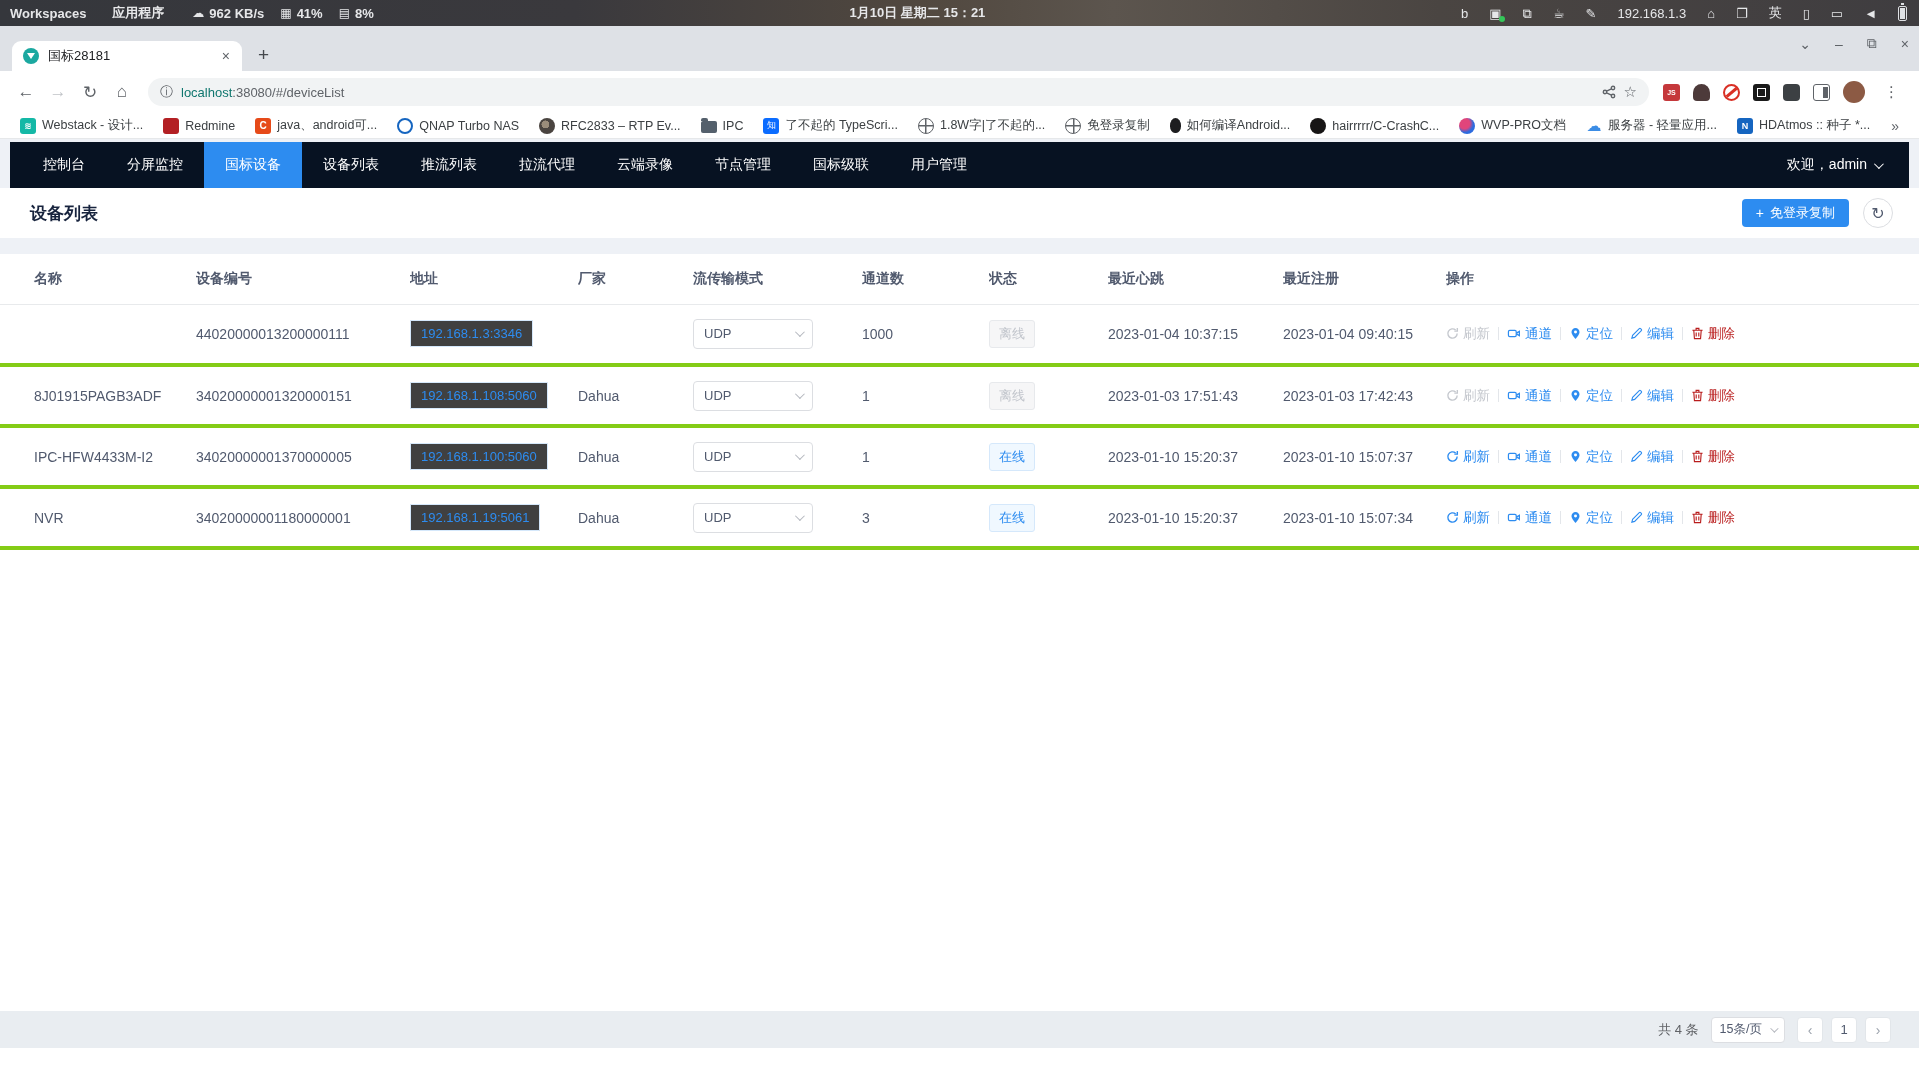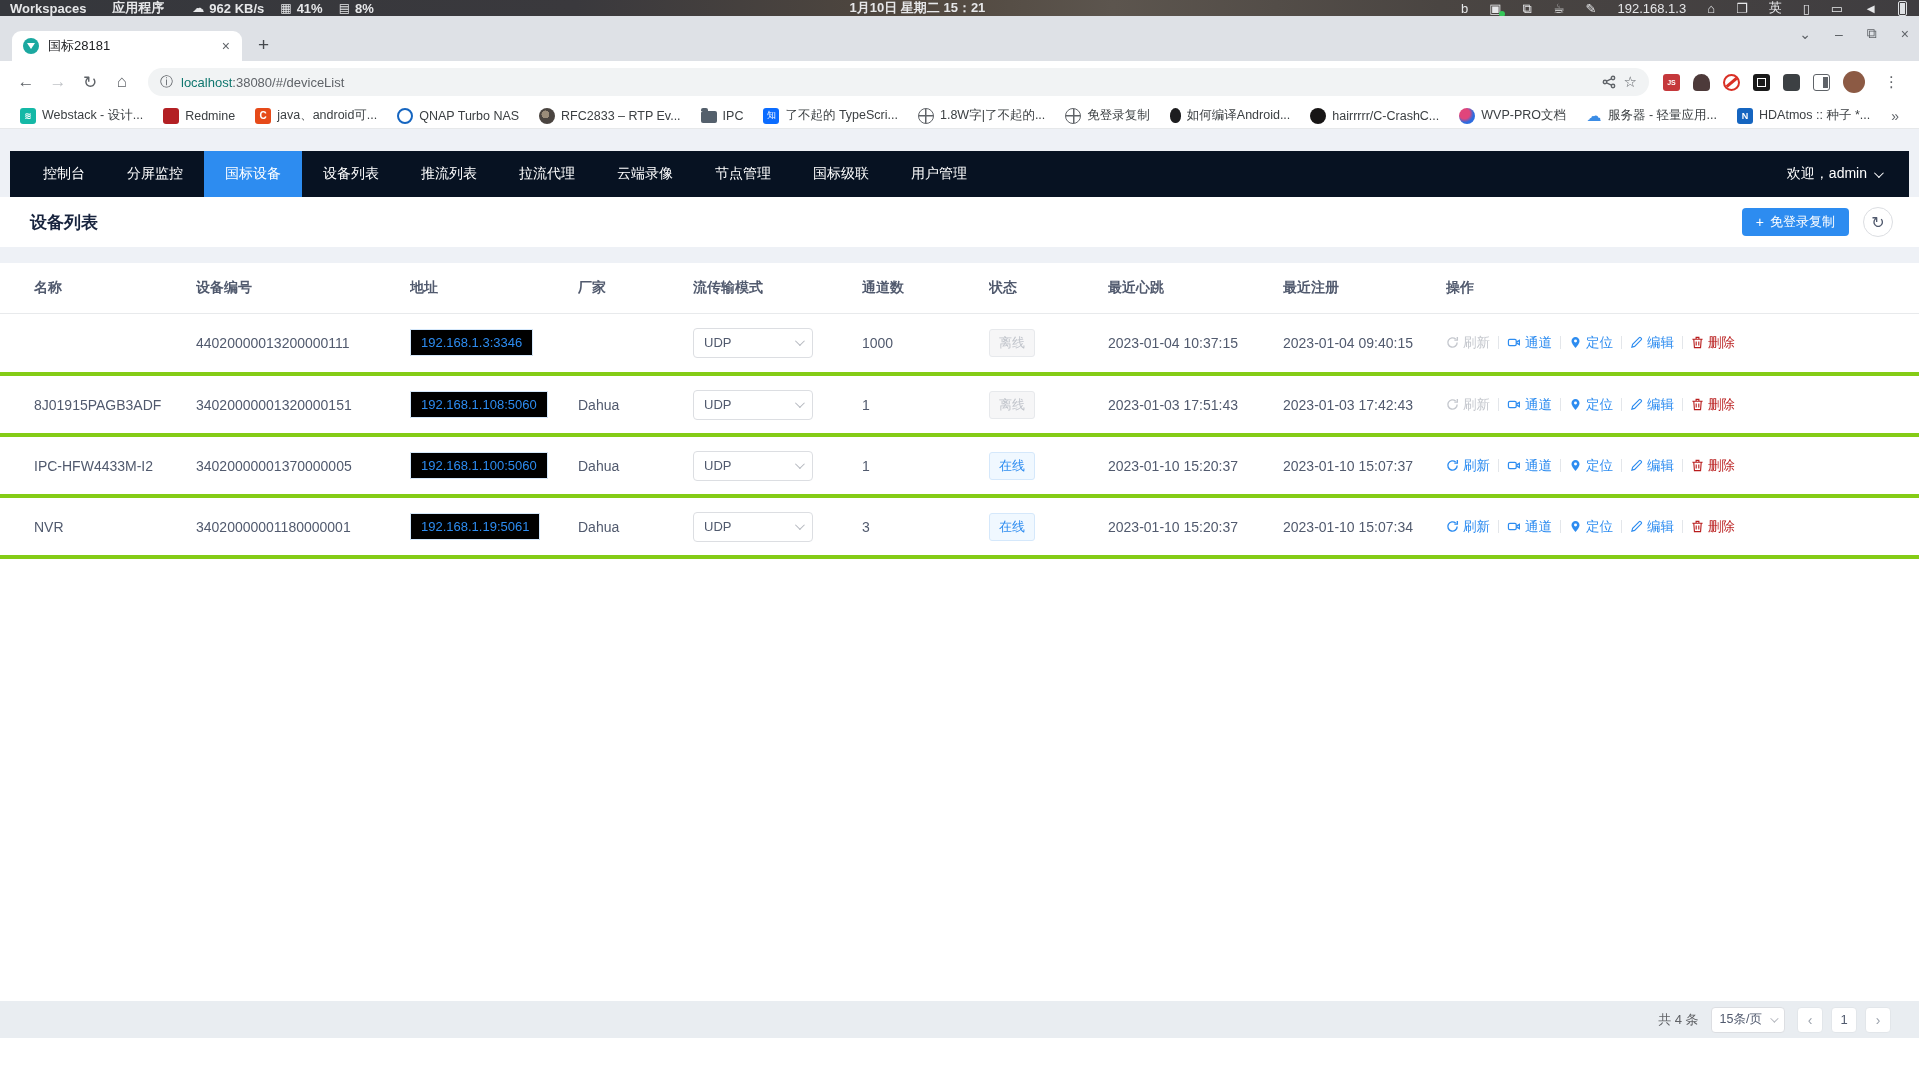--- a/index.html
+++ b/index.html
@@ -1,19 +1,19 @@
 <!DOCTYPE html>
 <html><head>
 <meta charset="utf-8">
 <style>
   * { margin:0; padding:0; box-sizing:border-box; }
   html,body { width:1919px; height:1079px; overflow:hidden; font-family:"Liberation Sans","DejaVu Sans",sans-serif; background:#fff; }
 
   
-  .sysbar { height:16px; display:flex; align-items:center; color:#e6e7e9; font-size:13px; font-weight:700;
+  .sysbar { height:26px; display:flex; align-items:center; color:#e6e7e9; font-size:13px; font-weight:700;
     background:linear-gradient(90deg,#35373c 0%,#3a393d 30%,#51483f 48%,#5c554e 58%,#4a4542 75%,#3f3d40 100%); }
   .sysbar .sb-left { display:flex; align-items:center; gap:26px; padding-left:10px; }
   .sysbar .sb-stats { display:flex; align-items:center; gap:16px; margin-left:28px; }
   .sb-stat { display:flex; align-items:center; gap:5px; }
   .sb-stat .g { font-size:12px; font-weight:400; }
   .sysbar .sb-center { flex:1; text-align:center; }
   .sysbar .sb-right { display:flex; align-items:center; gap:21px; padding-right:12px; font-weight:400; }
   .sb-ico { font-size:13px; line-height:1; position:relative; display:inline-block; }
   .sb-ico.shot:after { content:""; position:absolute; right:-3px; bottom:-2px; width:6px; height:6px; border-radius:50%; background:#34c759; }
   .sb-batt { width:9px; height:15px; border:1.5px solid #dfe1e4; border-radius:2px; position:relative; background:#dfe1e4; background-clip:content-box; padding:1px; }
@@ -70,42 +70,42 @@
     background-image:linear-gradient(#5f6368,#5f6368),linear-gradient(#5f6368,#5f6368); background-size:100% 1.5px,1.5px 100%; background-position:center; background-repeat:no-repeat; }
   .bm-icon[data-icon="penguin"] { background:#1d1d1f; border-radius:50% 50% 45% 45%; width:11px; height:15px; }
   .bm-icon[data-icon="github"] { background:#171515; border-radius:50%; }
   .bm-icon[data-icon="wvp"] { background:radial-gradient(circle at 35% 35%, #e0457b 0 35%, #2d6cdf 60% 100%); border-radius:50%; }
   .bm-icon[data-icon="cloud"] { background:transparent; color:#3b8ce5; font-size:15px; }
   .bm-icon[data-icon="hdn"] { background:#1565c0; font-size:9px; }
   .bm-more { margin-left:auto; color:#5f6368; font-size:14px; padding:0 6px; }
 
   
   .page { height:950px; background:#fff; display:flex; flex-direction:column; }
-  .nav-wrap { background:#eef1f6; padding:22px 10px 0 10px; }
+  .nav-wrap { background:#eef1f6; padding:3px 10px 0 10px; }
   .appnav { height:46px; background:#071222; display:flex; align-items:center; color:#fff; font-size:14px; padding-left:12px; }
   .nav-tab { height:46px; display:flex; align-items:center; padding:0 21px; cursor:pointer; white-space:nowrap; }
   .nav-tab.active { background:#2d8cf0; }
   .nav-welcome { margin-left:auto; display:flex; align-items:center; gap:7px; padding-right:28px; font-size:14px; }
   .chev { width:7px; height:7px; border-right:1.5px solid currentColor; border-bottom:1.5px solid currentColor; transform:rotate(45deg) translateY(-2px); display:inline-block; }
 
   .title-row { height:50px; display:flex; align-items:center; padding:0 26px 0 30px; background:#fff; }
   .page-title { font-size:17px; font-weight:700; color:#17233d; }
   .title-actions { margin-left:auto; display:flex; align-items:center; gap:14px; }
   .add-btn { background:#2d8cf0; color:#fff; font-size:13px; height:28px; padding:0 14px; border:none; border-radius:4px; display:inline-flex; align-items:center; gap:6px; cursor:pointer; }
   .add-btn .plus { font-size:14px; }
   .circle-btn { width:30px; height:30px; border-radius:50%; border:1px solid #dcdee2; background:#fff; color:#515a6e; display:inline-flex; align-items:center; justify-content:center; cursor:pointer; }
   .gap-band { height:16px; background:#eef1f6; }
 
   .table-area { flex:1; background:#fff; }
   table { width:100%; border-collapse:collapse; table-layout:fixed; }
   th, td { text-align:left; font-size:14px; color:#515a6e; padding:0 10px 0 0; overflow:hidden; white-space:nowrap; }
   th { height:50px; font-weight:700; color:#515a6e; border-bottom:1px solid #e8eaec; }
   td { height:61px; border-bottom:4px solid #84cc16; color:#515a6e; }
   th:first-child, td:first-child { padding-left:34px; }
-  .addr { display:inline-block; background:#000000; border:1px solid #d5e8fb; color:#2d8cf0; font-size:13px; padding:5px 10px; border-radius:1px; }
+  .addr { display:inline-block; background:#404040; border:1px solid #d5e8fb; color:#2d8cf0; font-size:13px; padding:5px 10px; border-radius:1px; }
   .sel { width:120px; height:30px; border:1px solid #dcdee2; border-radius:4px; background:#fff; display:inline-flex; align-items:center; padding:0 10px; font-size:13px; color:#515a6e; cursor:pointer; }
   .sel .chev { margin-left:auto; color:#b5b8bf; }
   .badge { display:inline-block; font-size:13px; padding:4px 9px; border-radius:3px; }
   tr.offline .badge { color:#c0c4cb; background:#f6f6f7; border:1px solid #e7e9ec; }
   tr.online .badge { color:#2d8cf0; background:#f0f8ff; border:1px solid #d5e8fb; }
   .ops { display:flex; align-items:center; gap:8px; }
   .op { display:inline-flex; align-items:center; gap:4px; font-size:13.5px; color:#2d8cf0; cursor:pointer; text-decoration:none; }
   .op svg { display:block; }
   .op.op-del { color:#b91c1c; }
   tr.offline .op-refresh { color:#c5c8ce; }

